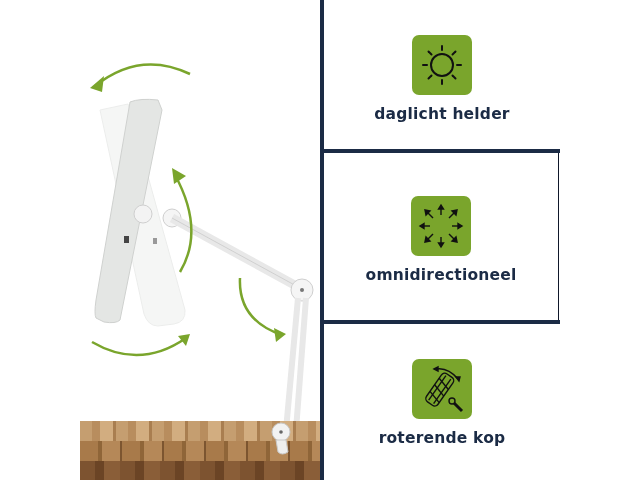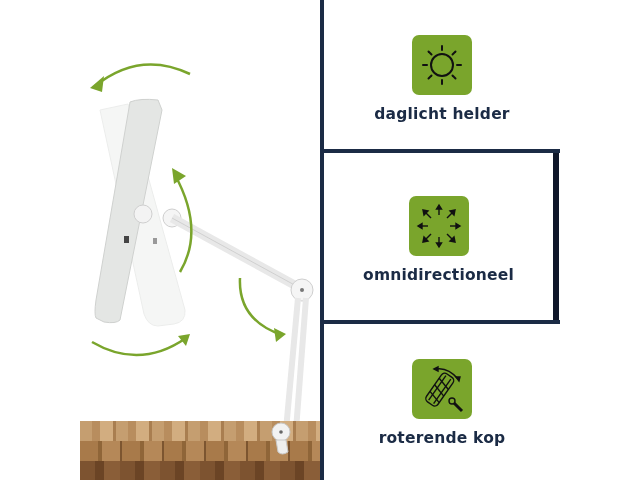--- a/index.html
+++ b/index.html
@@ -3,21 +3,21 @@
 <meta charset="utf-8">
 <style>
   html, body { margin:0; padding:0; }
   body { width:640px; height:480px; background:#ffffff; position:relative; overflow:hidden;
          font-family:"DejaVu Sans", sans-serif; }
   .left { position:absolute; left:0; top:0; width:320px; height:480px; background:#fff; }
   .vline { position:absolute; left:320px; top:0; width:4px; height:480px; background:#1b2b45; }
   .hline { position:absolute; left:320px; width:240px; height:4px; background:#1b2b45; }
   .panel { position:absolute; left:324px; width:236px; display:flex; flex-direction:column;
            align-items:center; }
-  .panel.mid { border-right:6px solid #0f172a; width:235px; }
+  .panel.mid { border-right:1px solid #0f172a; width:235px; }
   .icon-box { width:60px; height:60px; background:#7aa52c; border-radius:7px; display:flex;
               align-items:center; justify-content:center; }
   .label { margin-top:10px; font-size:15.5px; font-weight:bold; color:#1b2b45; letter-spacing:0.2px; }
   .table-top { position:absolute; left:80px; top:421px; width:240px; height:20px;
      background:repeating-linear-gradient(90deg,#c59e70 0 12px,#b88d5e 12px 20px,#d2ad80 20px 33px,#a97e50 33px 36px);
      transform:perspective(200px); }
   .table-front { position:absolute; left:80px; top:441px; width:240px; height:20px;
      background:repeating-linear-gradient(90deg,#a87a4a 0 18px,#8f6538 18px 22px,#b58858 22px 40px,#7c5530 40px 42px); }
   .table-under { position:absolute; left:80px; top:461px; width:240px; height:19px;
      background:repeating-linear-gradient(90deg,#7d5330 0 15px,#6b4425 15px 24px,#8a5e38 24px 40px); }

